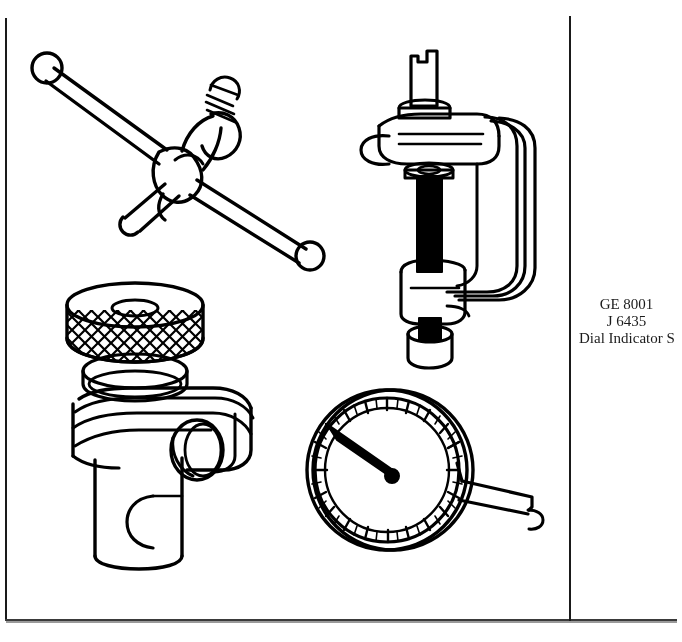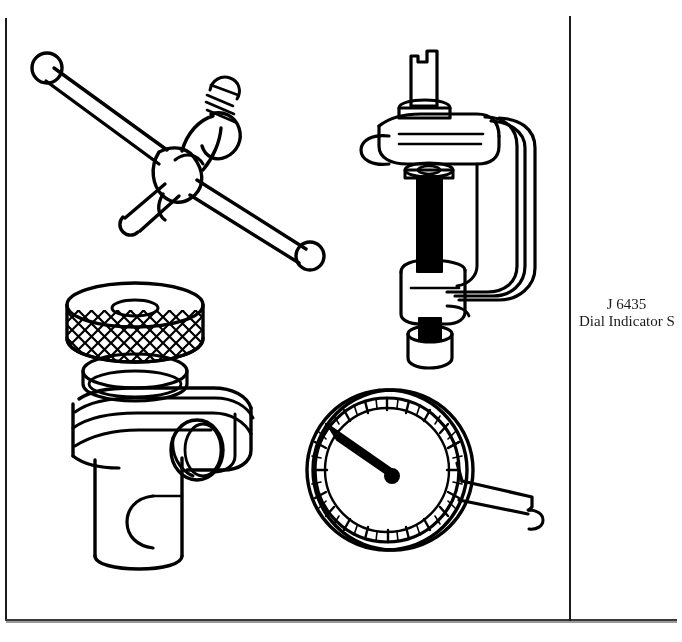--- a/index.html
+++ b/index.html
@@ -302,17 +302,18 @@
           <path d="M521 492 C530 492 536 496 536 502
                    C536 508 530 512 522 511" stroke-width="3"></path>
           <path d="M450 445 L455 463" stroke-width="3.2"></path>
         </g>
 
       </g>
     </svg>
   </div>
 
   <div id="caption-column">
+    <div class="caption-line" id="caption-line-1">GE 8001</div>
     <div class="caption-line" id="caption-line-2">J 6435</div>
     <div class="caption-line" id="caption-line-3">Dial Indicator S</div>
   </div>
 
 </div>
 
 </body></html>

